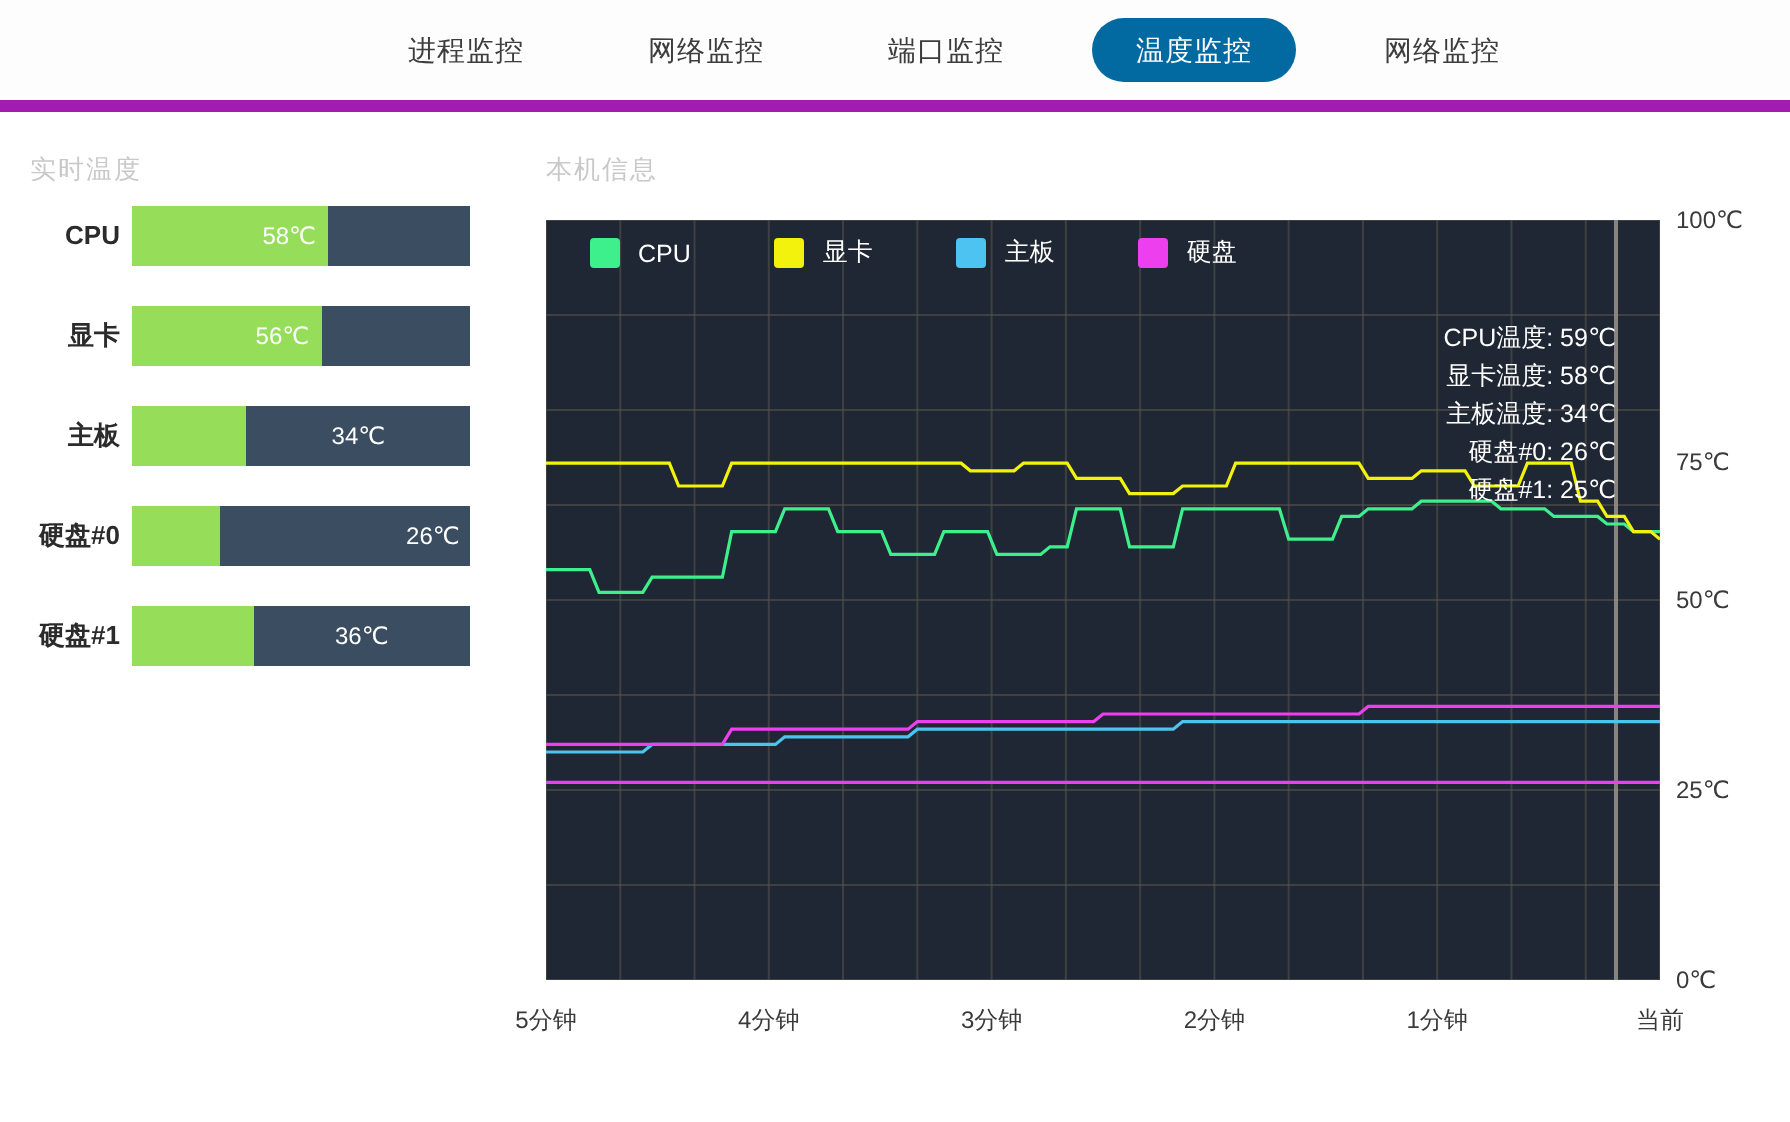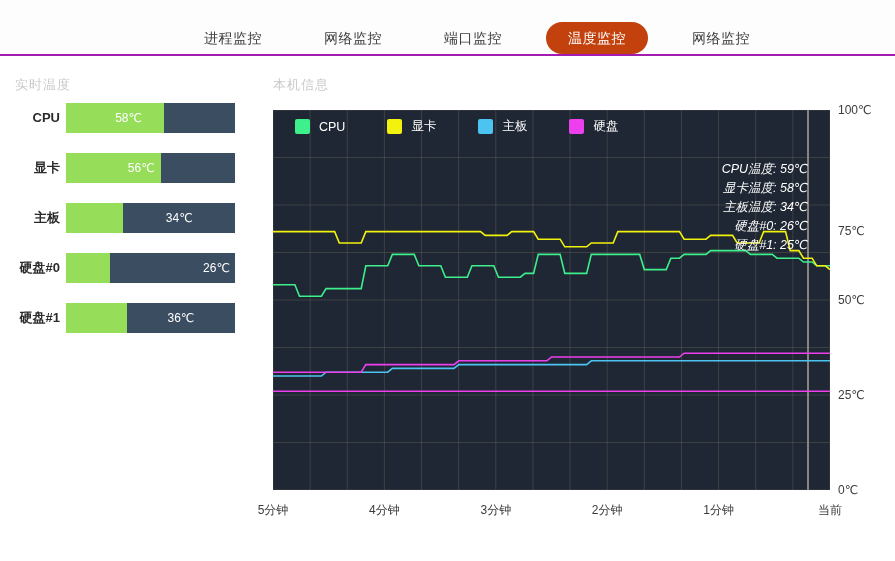--- a/index.html
+++ b/index.html
@@ -9,30 +9,30 @@
     background: #ffffff;
     font-family: "Liberation Sans", "DejaVu Sans", sans-serif;
     overflow: hidden;
   }
   #app { position: relative; width: 895px; height: 561px; background: #fff; }
 
   
   .navbar {
     position: absolute; left: 0; top: 0; width: 895px; height: 56px;
     background: #fdfdfd;
-    border-bottom: 2px solid #a21caf;
-    display: flex; align-items: flex-end;
+    border-bottom: 6px solid #a21caf;
+    display: flex; align-items: center;
   }
   .nav-items { display: flex; align-items: center; margin-left: 186px; }
   .nav-item {
     font-size: 14px; color: #3d3d3d; letter-spacing: .5px;
     padding: 7px 18px; margin-right: 26px; border-radius: 16px;
     white-space: nowrap; cursor: pointer; line-height: 1;
   }
-  .nav-item.active { background: #c2410c; color: #ffffff; padding: 9px 22px; border-radius: 18px; }
+  .nav-item.active { background: #0369a1; color: #ffffff; padding: 9px 22px; border-radius: 18px; }
 
   
   .left-panel { position: absolute; left: 0; top: 57px; width: 258px; height: 504px; background: #ffffff; }
   .panel-title {
     position: absolute; left: 15px; top: 19px;
     font-size: 13px; color: #c9c9c9; letter-spacing: 1px;
   }
   .bar-list { position: absolute; left: 0; top: 46px; width: 258px; }
   .bar-row { position: relative; height: 50px; }
   .bar-label {
@@ -73,21 +73,21 @@
     display: flex; align-items: center;
   }
   .legend-item { display: flex; align-items: center; margin-right: 42px; }
   .legend-swatch { width: 15px; height: 15px; border-radius: 2px; margin-right: 9px; }
   .legend-text { font-size: 12.5px; color: #ffffff; white-space: nowrap; }
   .readout {
     position: absolute; right: 22px; top: 50px;
     text-align: right;
   }
   .readout-line {
-    font-size: 12.5px; color: #ffffff; line-height: 19px; white-space: nowrap; font-style: italic;
+    font-size: 12.5px; color: #ffffff; line-height: 19px; white-space: nowrap;
   }
 </style>
 </head>
 <body>
 
 <div id="app">
 
   <div class="navbar">
     <div class="nav-items" id="nav-items">
         <div class="nav-item">进程监控</div>
@@ -98,21 +98,21 @@
       </div>
   </div>
 
   <div class="left-panel">
     <div class="panel-title">实时温度</div>
     <div class="bar-list" id="bar-list">
         <div class="bar-row">
           <div class="bar-label">CPU</div>
           <div class="bar-track">
             <div class="bar-fill" style="width: 58%;"></div>
-            <div style="position: absolute; top: 0px; height: 30px; line-height: 30px; font-size: 12px; color: rgb(255, 255, 255); left: 0px; width: 58%; text-align: right; padding-right: 22px;">58℃</div>
+            <div style="position: absolute; top: 0px; height: 30px; line-height: 30px; font-size: 12px; color: rgb(255, 255, 255); left: 0px; width: 58%; text-align: right; padding-right: 6px;">58℃</div>
           </div>
         </div>
         <div class="bar-row">
           <div class="bar-label">显卡</div>
           <div class="bar-track">
             <div class="bar-fill" style="width: 56%;"></div>
             <div style="position: absolute; top: 0px; height: 30px; line-height: 30px; font-size: 12px; color: rgb(255, 255, 255); left: 0px; width: 56%; text-align: right; padding-right: 6px;">56℃</div>
           </div>
         </div>
         <div class="bar-row">

